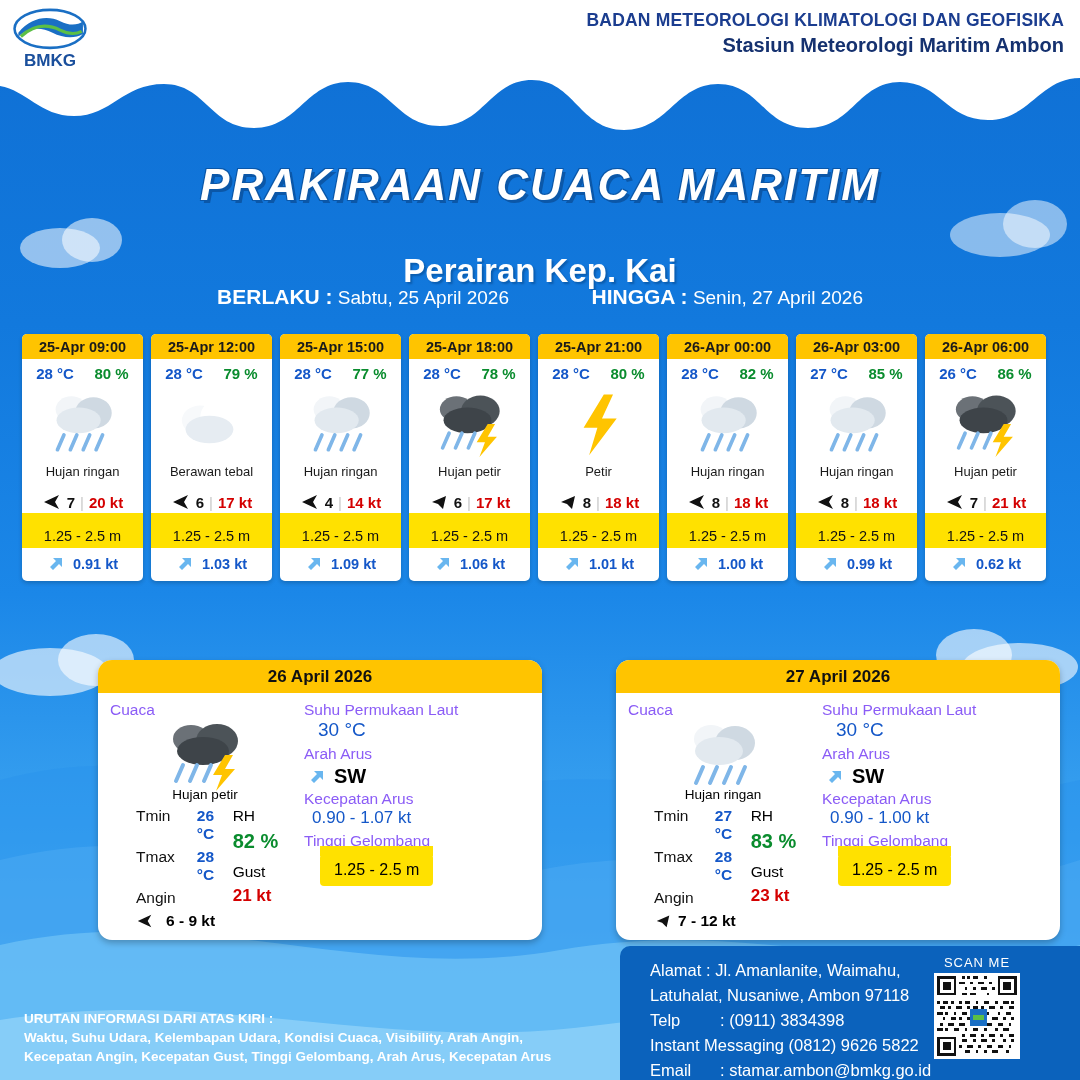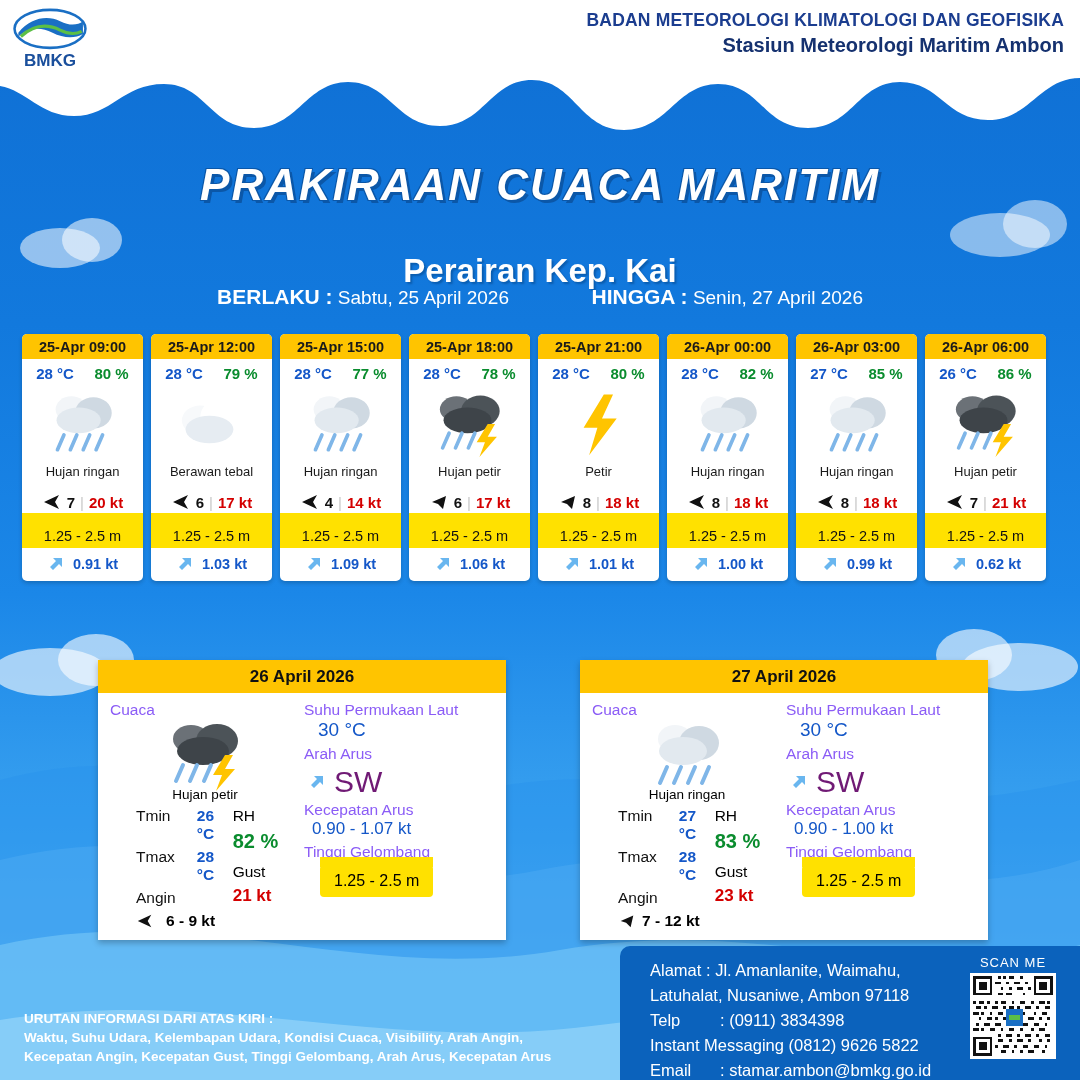--- a/index.html
+++ b/index.html
@@ -52,49 +52,49 @@
   .wind-deg { color:#111; }
   .wind-sep { color:#c9c9c9; font-weight:normal; }
   .wind-kt { color:#d40000; }
   .wave { background:#ffe100; text-align:center; font-size:14.5px; padding:5px 0 4px; color:#111; position:relative; }
   .wave:before{ content:""; position:absolute; left:0; top:-10px; width:100%; height:12px; background:#ffe100;
     -webkit-mask-image:radial-gradient(circle at 25% 120%, #000 55%, transparent 56%),radial-gradient(circle at 75% 120%, #000 55%, transparent 56%); }
   .currow { display:flex; align-items:center; justify-content:center; gap:6px; padding:6px 0 7px; font-size:14.5px; color:#1457c8; font-weight:bold; }
 
   
   .daily { position:absolute; top:660px; display:flex; gap:74px; left:98px; }
-  .dpanel { width:408px; background:#ffffff; border-radius:0; box-shadow:0 3px 6px rgba(0,0,0,.25); overflow:hidden; }
+  .dpanel { width:444px; background:#ffffff; border-radius:14px; box-shadow:0 3px 6px rgba(0,0,0,.25); overflow:hidden; }
   .dhead { background:#ffc400; text-align:center; font-size:17px; font-weight:bold; padding:7px 0 6px; color:#111; }
   .dbody { display:flex; padding:8px 12px 10px; }
   .dleft { width:190px; }
   .dright { width:200px; padding-left:4px; }
   .dlabel { font-size:15.5px; color:#8b5cf6; }
   .dicon { height:72px; display:flex; align-items:center; justify-content:center; }
   .dcond { text-align:center; font-size:13.5px; margin-top:-4px; }
   .drow { display:flex; font-size:15.5px; margin-top:5px; }
   .drow .k { width:66px; color:#111; }
   .drow .v { font-weight:bold; }
   .blue { color:#1457c8; }
   .red { color:#d40000; }
   .green { color:#0a8c2e; font-size:20px; }
   .dmet { display:flex; }
   .dmet .col1 { width:112px;margin-left:26px; }
   .dmet .col2 { width:78px; }
   .big-sst { font-size:19px; color:#1457c8; margin-left:14px; }
-  .sw { color:#701a75; font-size:30px; font-weight:normal; }
+  .sw { color:#000000; font-size:20px; font-weight:bold; }
   .cur-speed { font-size:17px; color:#1457c8; margin-left:8px; }
   .wave-pill { background:#ffe100; border-radius:4px; display:inline-block; padding:7px 14px 7px; font-size:16px; margin-left:16px; margin-top:4px; position:relative; }
   .wave-pill:before{ content:""; position:absolute; left:0; top:-8px; width:100%; height:10px; background:#ffe100;
     -webkit-mask-image:radial-gradient(circle at 25% 120%, #000 55%, transparent 56%),radial-gradient(circle at 75% 120%, #000 55%, transparent 56%); }
 
   
   .footer { position:absolute; left:620px; top:946px; width:460px; height:134px; background:#0b62bc; border-top-left-radius:10px; }
   .addr { position:absolute; left:650px; top:958px; color:#ffffff; font-size:16.5px; line-height:25px; }
   .addr .lab { display:inline-block; width:70px; }
-  .qr-wrap { position:absolute; left:970px; top:955px; text-align:center; }
+  .qr-wrap { position:absolute; left:934px; top:955px; text-align:center; }
   .scanme { color:#ffffff; font-size:13px; letter-spacing:1px; margin-bottom:3px; }
   .qr { width:86px; height:86px; background:#fff; padding:3px; }
   .legend { position:absolute; left:24px; bottom:14px; color:#ffffff; font-size:13.5px; font-weight:bold; line-height:19px; }
 </style>
 </head>
 <body>
 
 <div class="bg"></div>
 
 <svg class="bg-wave" style="top:720px;height:360px" width="1080" height="360" viewBox="0 0 1080 360">

